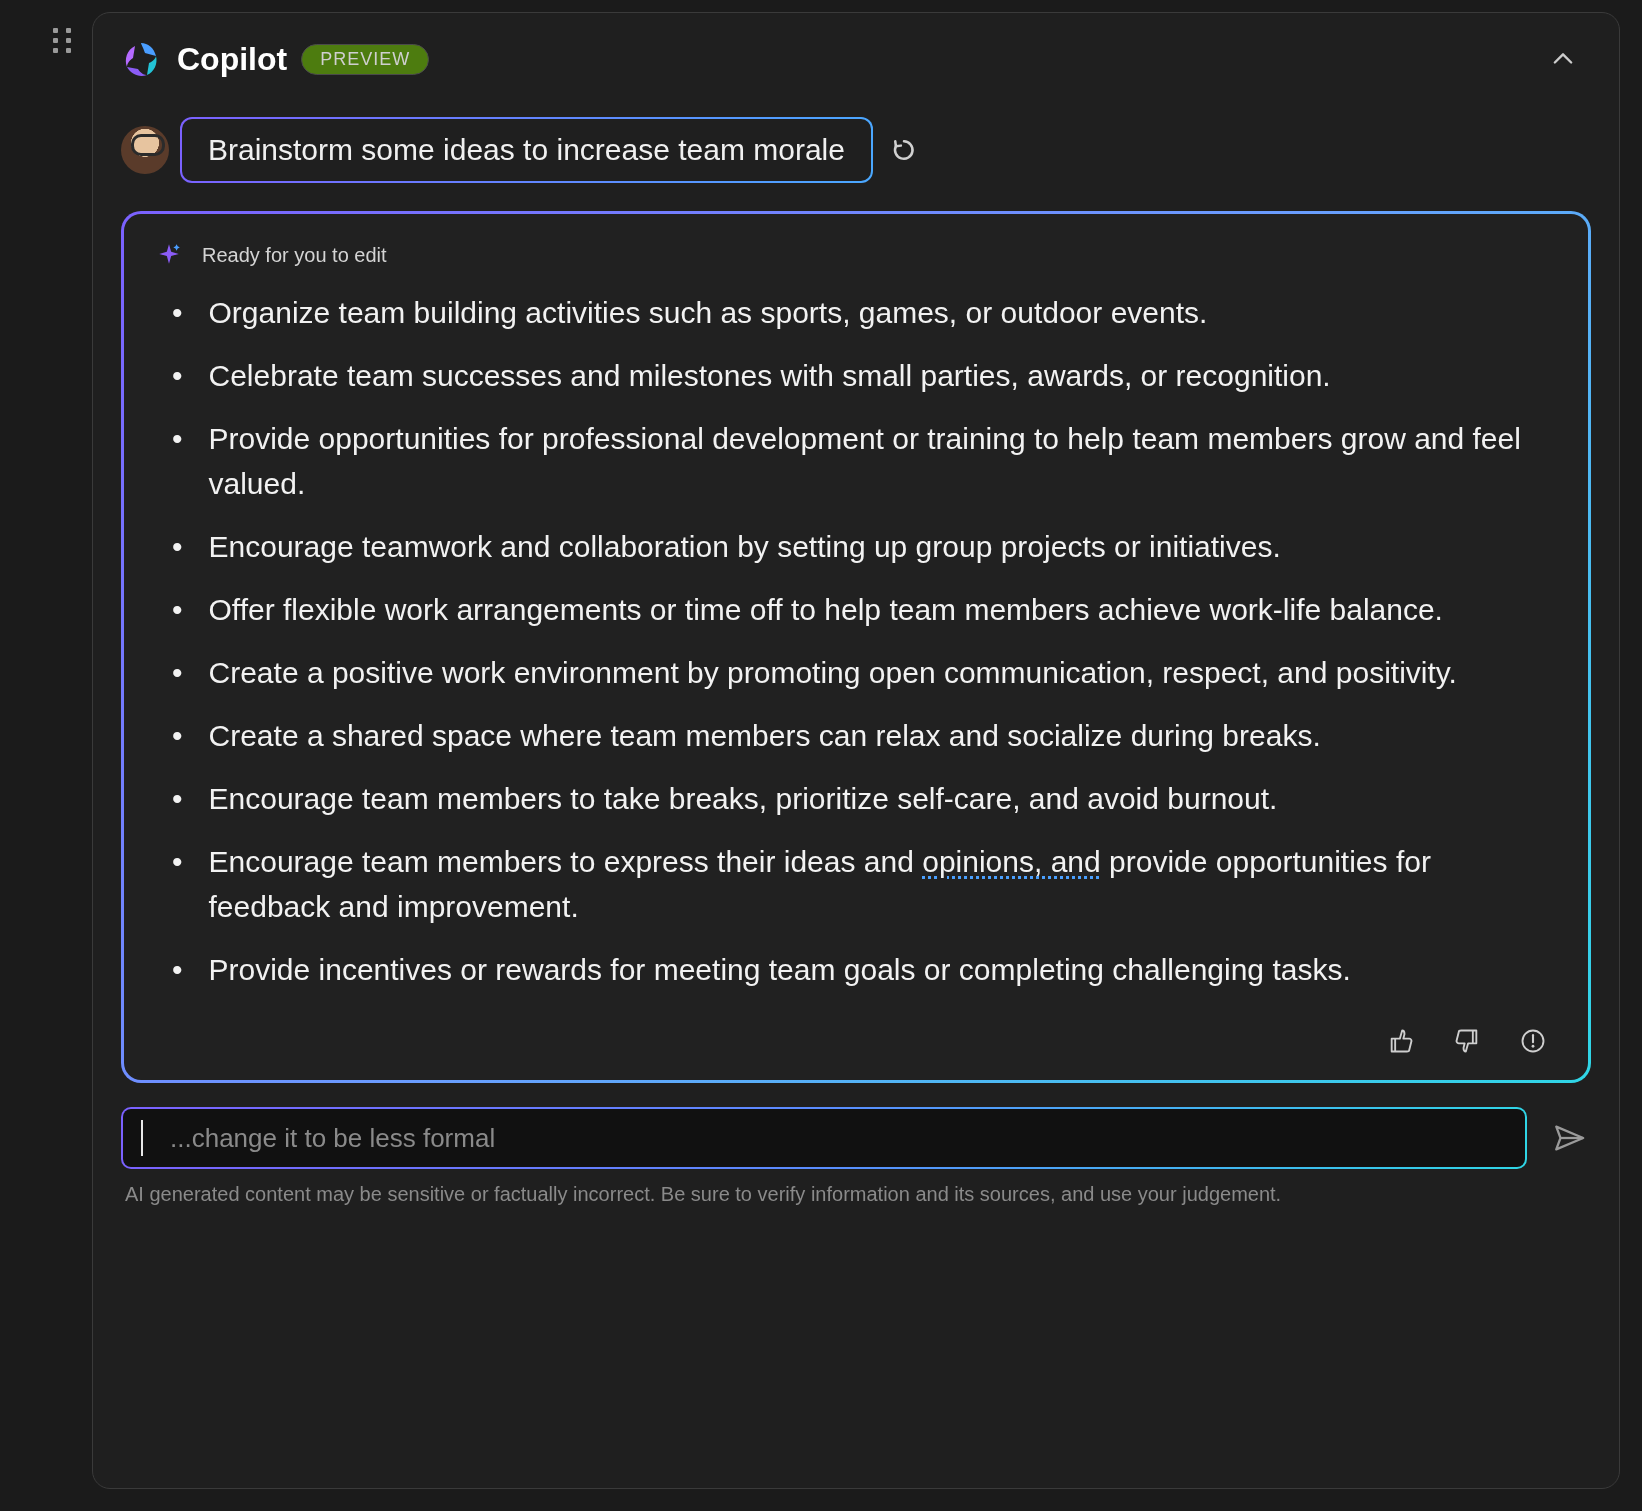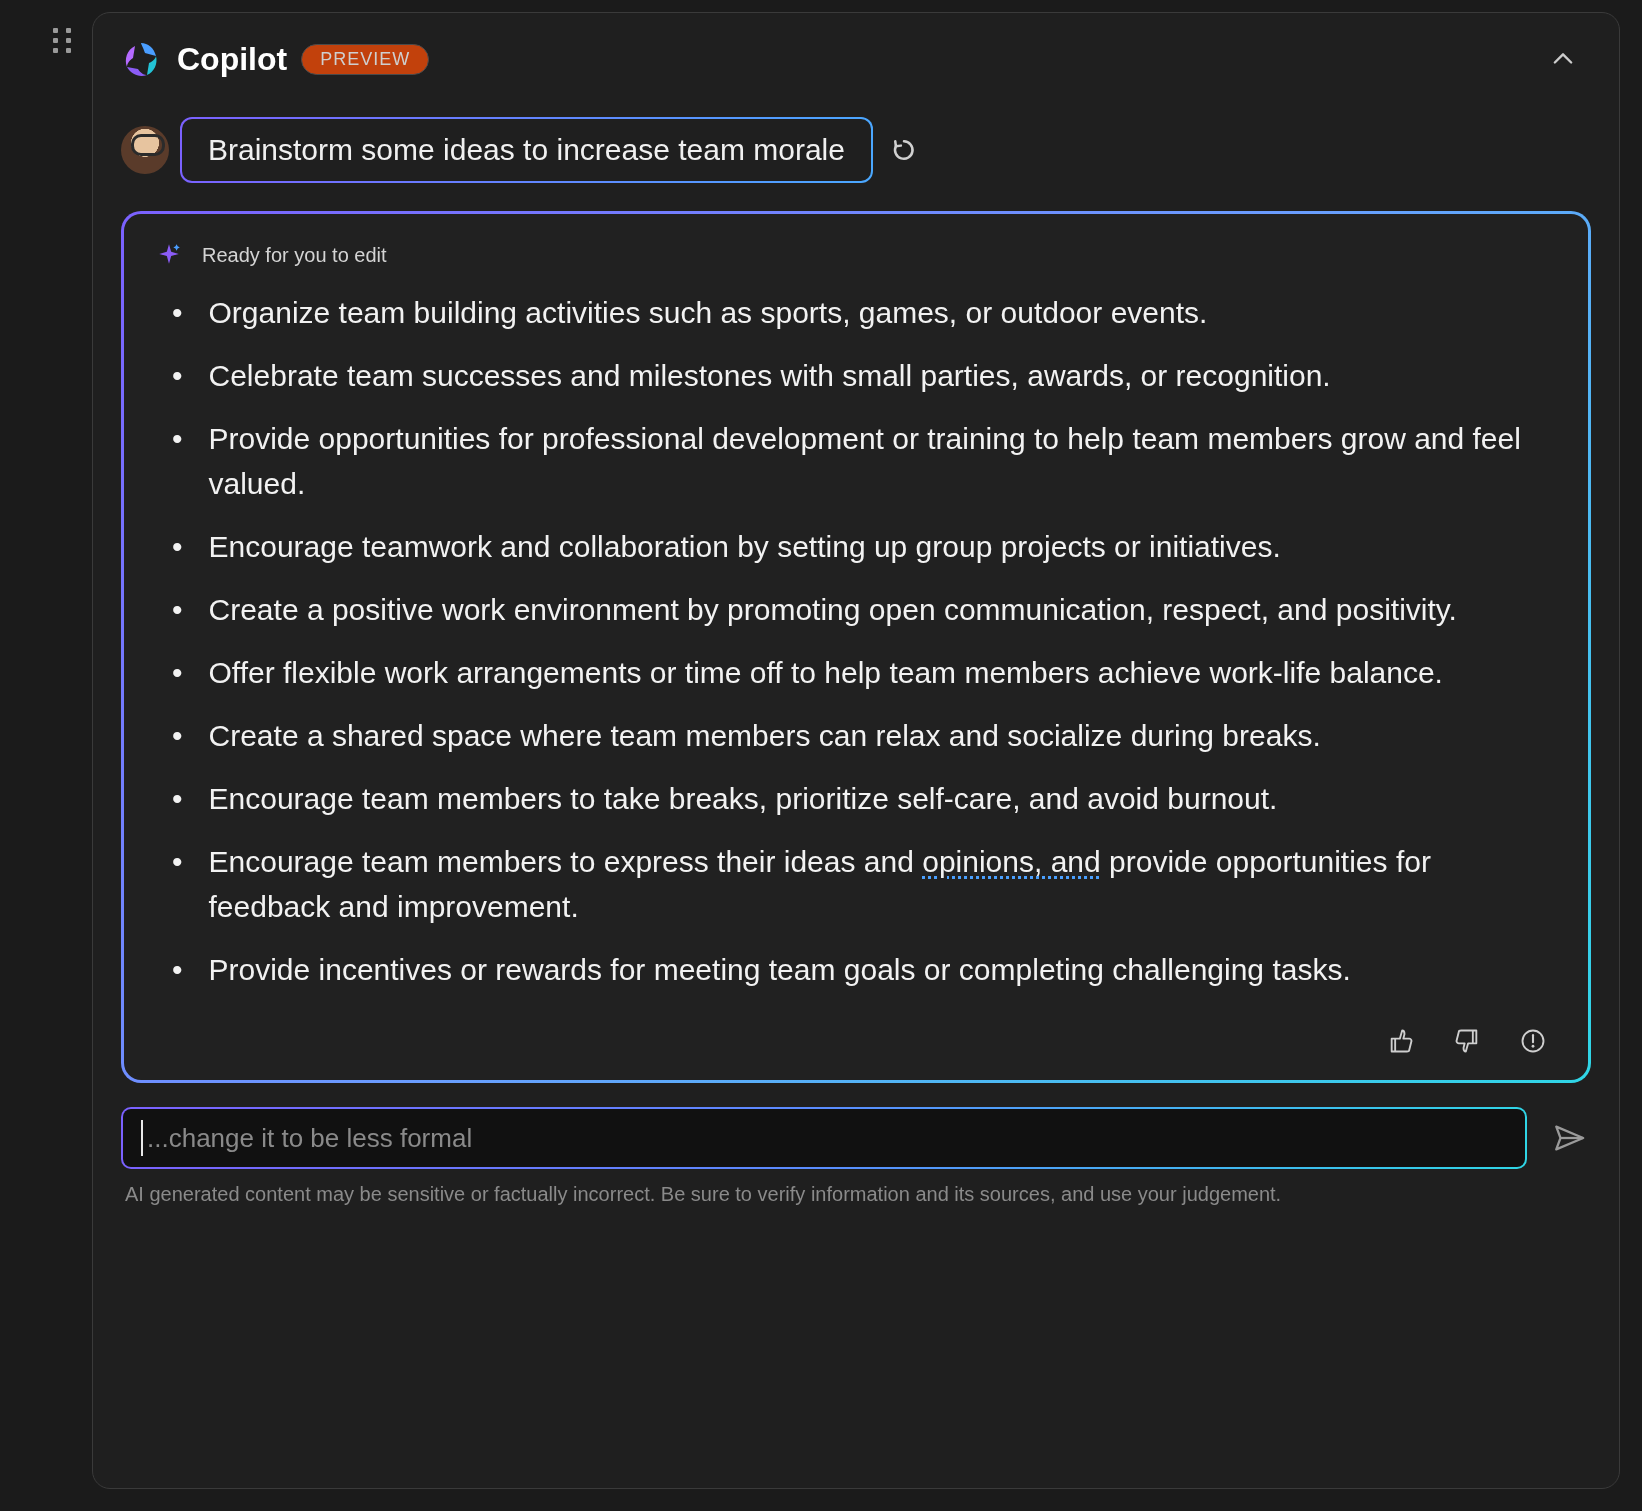--- a/index.html
+++ b/index.html
@@ -61,21 +61,21 @@
   .app-title {
     font-size: 32px;
     font-weight: 600;
     color: #fff;
     margin-right: 14px;
   }
   .preview-badge {
     font-size: 18px;
     letter-spacing: 1px;
     color: #cfcfcf;
-    background: #c2410c;
+    background: #4d7c0f;
     border: 1px solid #4a4a4a;
     border-radius: 18px;
     padding: 4px 18px;
   }
   .header-spacer { flex: 1; }
   .collapse-btn {
     width: 40px;
     height: 40px;
     display:flex;
     align-items:center;
@@ -199,20 +199,21 @@
     padding: 2px;
     background: linear-gradient(100deg,#7b61ff 0%, #5a8dff 50%, #2fd6e6 100%);
   }
   .input-inner {
     background:#111111;
     border-radius:8px;
     display:flex;
     align-items:center;
     height:58px;
     padding: 0 18px;
+    gap: 23px;
   }
   .caret {
     width:2px;height:36px;background:#e8e8e8;margin-right:4px;
     animation: blink 1.1s step-end infinite;
   }
   @keyframes blink { 50% { opacity:0; } }
   .input-placeholder {
     font-size:26px;
     color:#8a8a8a;
   }
@@ -291,24 +292,24 @@
         <li>
             <span class="idea-text">Celebrate team successes and milestones with small parties, awards, or recognition.</span>
           </li>
         <li>
             <span class="idea-text">Provide opportunities for professional development or training to help team members grow and feel valued.</span>
           </li>
         <li>
             <span class="idea-text">Encourage teamwork and collaboration by setting up group projects or initiatives.</span>
           </li>
         <li>
+            <span class="idea-text">Offer flexible work arrangements or time off to help team members achieve work-life balance.</span>
+          </li>
+        <li>
             <span class="idea-text">Create a positive work environment by promoting open communication, respect, and positivity.</span>
-          </li>
-        <li>
-            <span class="idea-text">Offer flexible work arrangements or time off to help team members achieve work-life balance.</span>
           </li>
         <li>
             <span class="idea-text">Create a shared space where team members can relax and socialize during breaks.</span>
           </li>
         <li>
             <span class="idea-text">Encourage team members to take breaks, prioritize self-care, and avoid burnout.</span>
           </li>
         <li>
           <span class="idea-text">
             <span>Encourage team members to express their ideas and </span><span class="grammar-underline">opinions, and</span><span> provide opportunities for feedback and improvement.</span>

